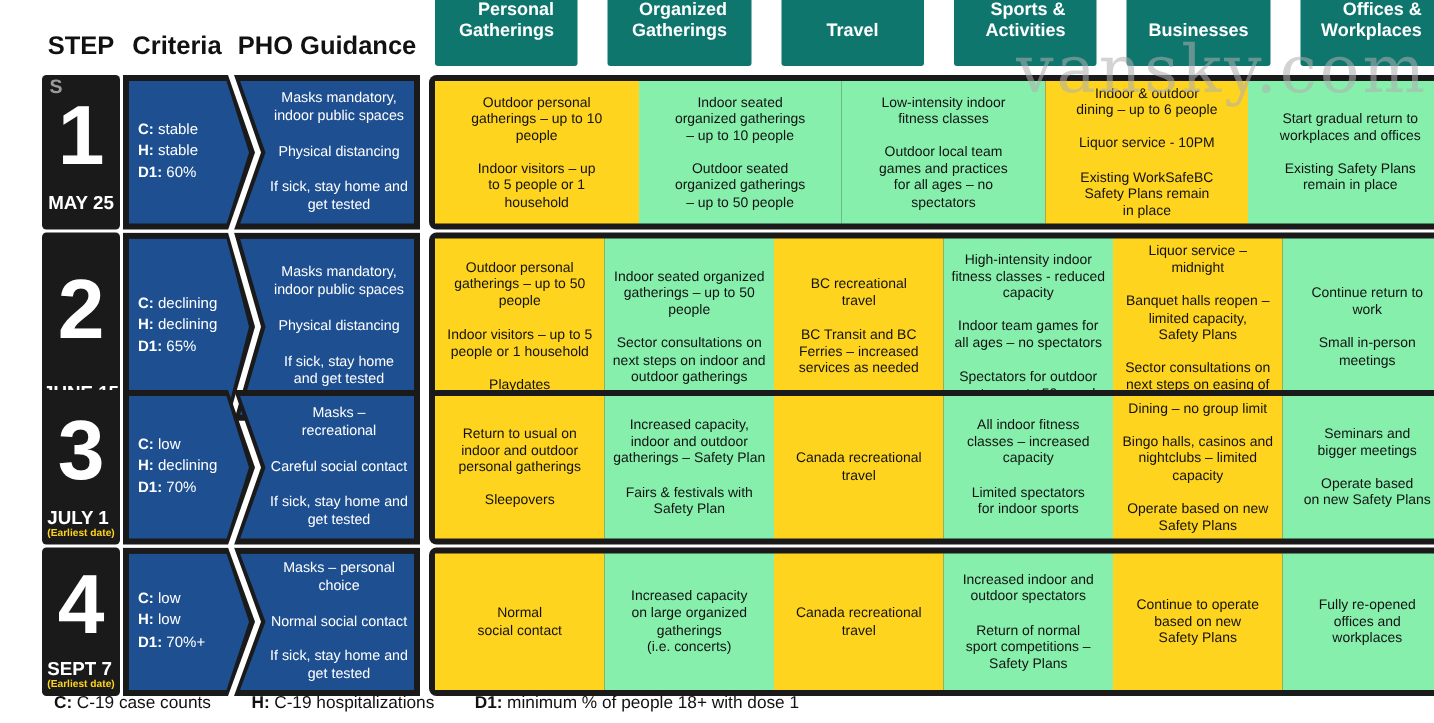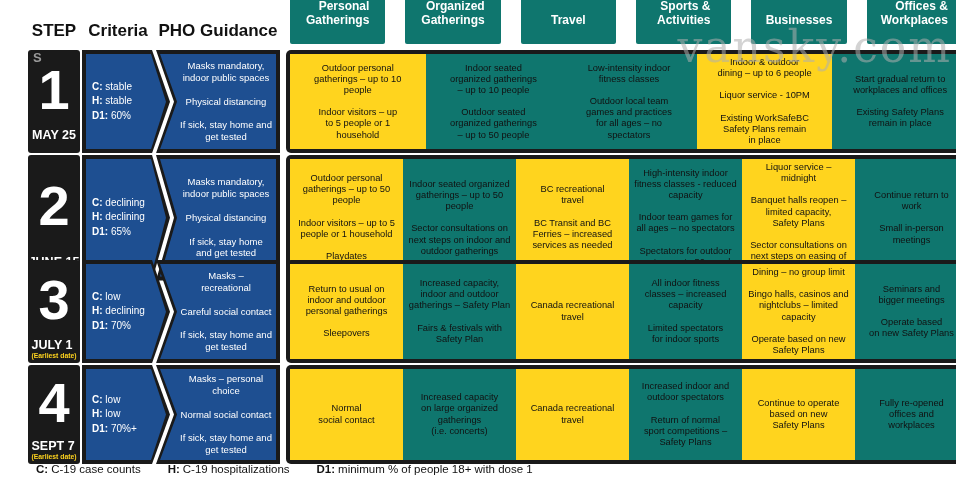--- a/index.html
+++ b/index.html
@@ -43,21 +43,21 @@
   .pho-inner { position:absolute; inset:4px; background:#1E4F91;
          clip-path:polygon(0 0, 100% 0, 100% 100%, 0 100%, 17px 50%); }
   .pho-text { position:absolute; inset:0; padding:4px 8px 4px 24px; color:#fff; font-size:9.5px;
          line-height:1.25; display:flex; align-items:center; justify-content:center; text-align:center;
          white-space:pre-line; }
 
   .cells { background:#1a1a1a; border-radius:5px; padding:4px; display:flex; margin-left:6px; }
   .cell { flex:1; font-size:9.3px; line-height:1.2; color:#111; text-align:center; white-space:pre-line;
           display:flex; align-items:center; justify-content:center; padding:3px 5px; }
   .cell.yellow { background:#FFD41E; }
-  .cell.cream  { background:#0f766e; }
+  .cell.cream  { background:#86efac; }
 
   
   .legend { position:absolute; left:33px; bottom:7px; display:flex; gap:24px; font-size:11.5px; color:#111; }
   .legend .b { font-weight:bold; }
   .legend span { margin-left:3px; }
 
   
   .watermark { position:absolute; top:21px; right:4px; z-index:6; font-family:"DejaVu Serif", serif;
                font-size:44px; color:rgba(175,175,175,0.55); letter-spacing:2px; pointer-events:none; }
 </style>

